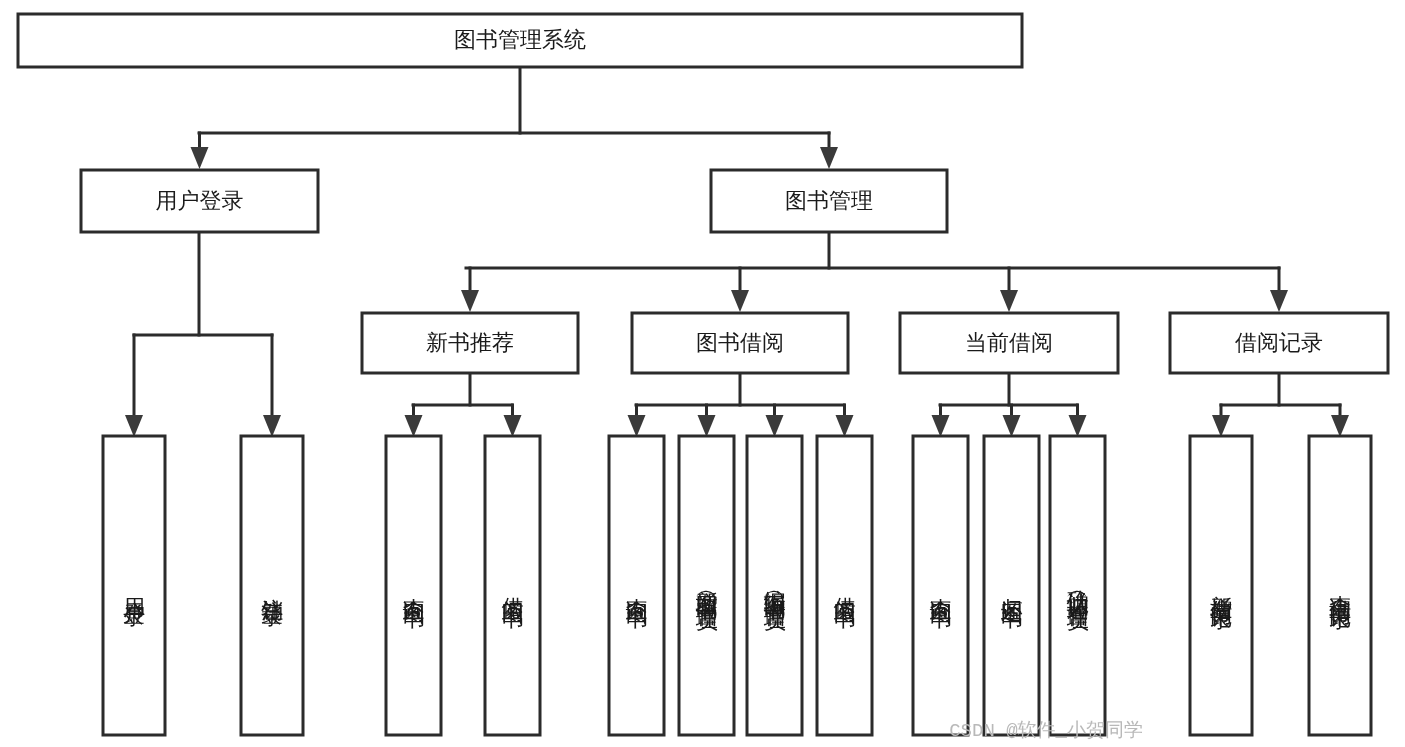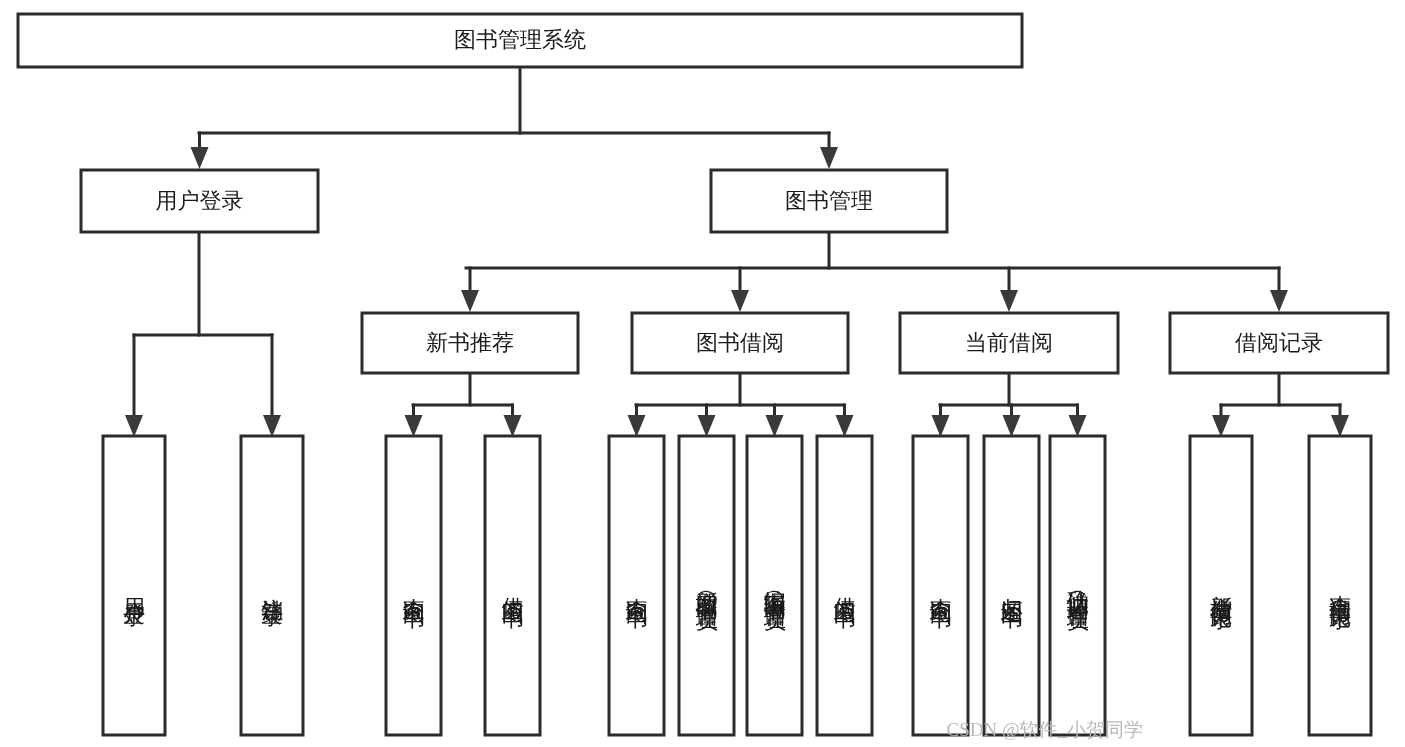--- a/index.html
+++ b/index.html
@@ -56,21 +56,21 @@
     line-height: 1.12;
     color: #1a1a1a;
     letter-spacing: 3px;
     white-space: nowrap;
     pointer-events: none;
   }
   .watermark {
     position: absolute;
     right: 8px;
     bottom: 4px;
-    font-family: Liberation Serif, serif;
+    font-family: Liberation Mono, monospace;
     font-size: 19px;
     color: #b9b9b9;
     white-space: nowrap;
     pointer-events: none;
   }
 </style>
 </head>
 <body>
 
 <div id="diagram-root">

